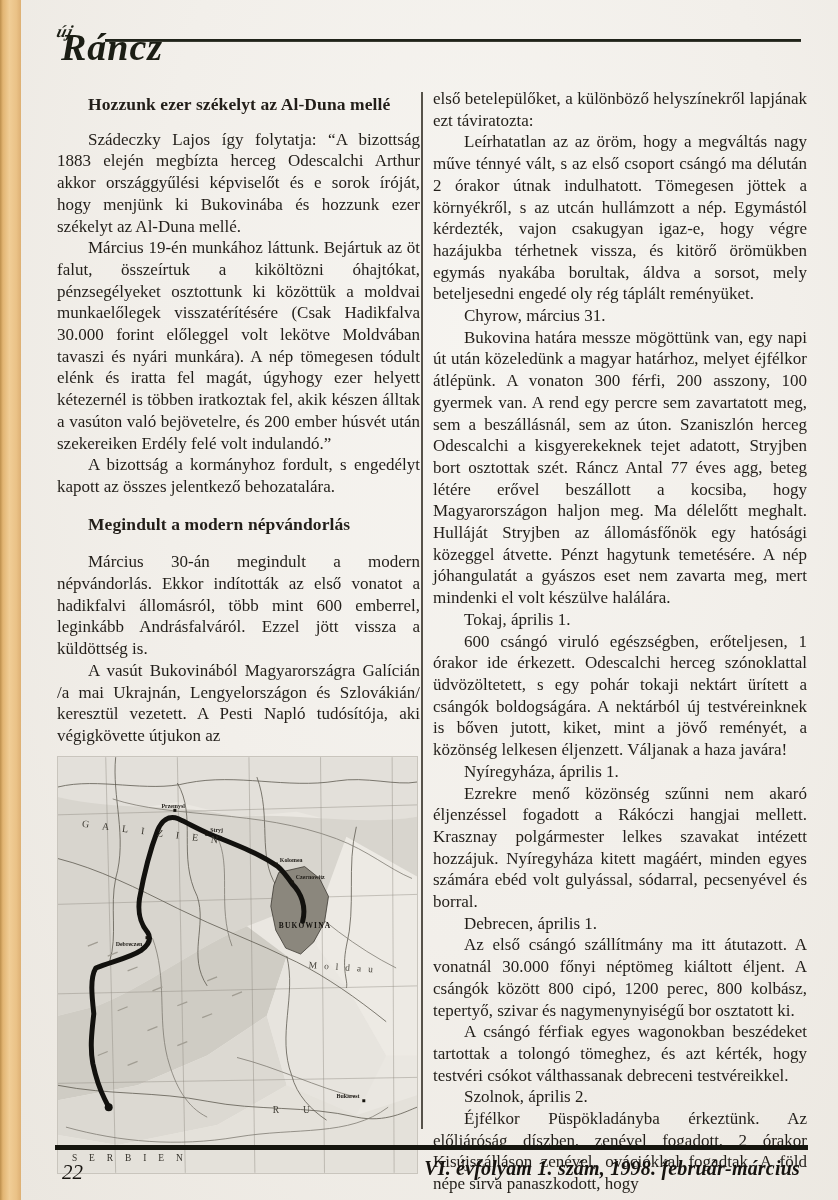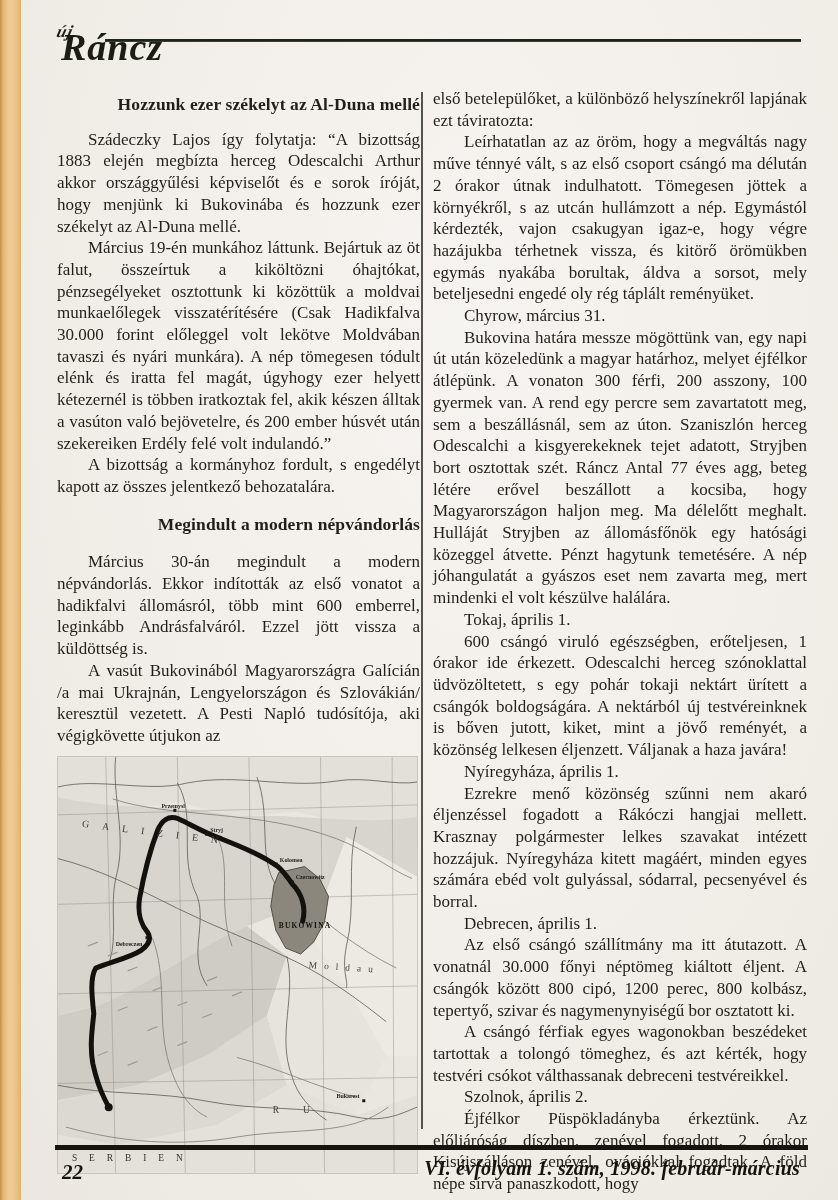--- a/index.html
+++ b/index.html
@@ -37,38 +37,37 @@
   .col { position:absolute; font-size:17px; line-height:21.7px; }
   .col-left  { left:36px;  top:94px; width:363px; }
   .col-right { left:412px; top:88px; width:374px; }
   .col-divider {
     position:absolute; left:400px; top:92px; width:1.6px; height:1037px;
     background:#56524a;
   }
   .head {
     font-weight:bold; font-size:17.5px; margin:0; text-indent:31px;
     letter-spacing:0.1px;
-    text-align:right;
   }
   .head-1 { margin-bottom:13px; }
   .head-2 { margin-top:16px; margin-bottom:16px; }
   p.body { margin:0; text-align:justify; text-indent:31px; }
   p.noindent { text-indent:0; }
   .dateline { margin-top:21px; text-indent:31px; }
   
   figure { margin:9px 0 0 0; padding:0; width:363px; }
   .map-svg { display:block; border:1px solid #c9c5bd; }
   
   .footer-rule {
     position:absolute; left:34px; top:1145px; width:753px; height:4px;
     border-top:3px solid #15150e; border-bottom:2px solid #15150e;
   }
   .page-number {
     position:absolute; left:41px; top:1160px;
-    font-size:21px; font-weight:bold; font-style:italic; color:#16130f;
+    font-size:21px; font-weight:normal; font-style:italic; color:#16130f;
   }
   .issue-info {
     position:absolute; right:38px; top:1157px;
     font-size:20px; font-weight:bold; font-style:italic; color:#16130f;
     letter-spacing:0.2px;
   }
   
   .mt { font-family:"Liberation Serif", serif; fill:#2a2722; }
   .mt-region { font-size:10px; letter-spacing:13px; fill:#3a372f; }
   .mt-serbien { font-size:9.5px; letter-spacing:12px; fill:#35322b; }

